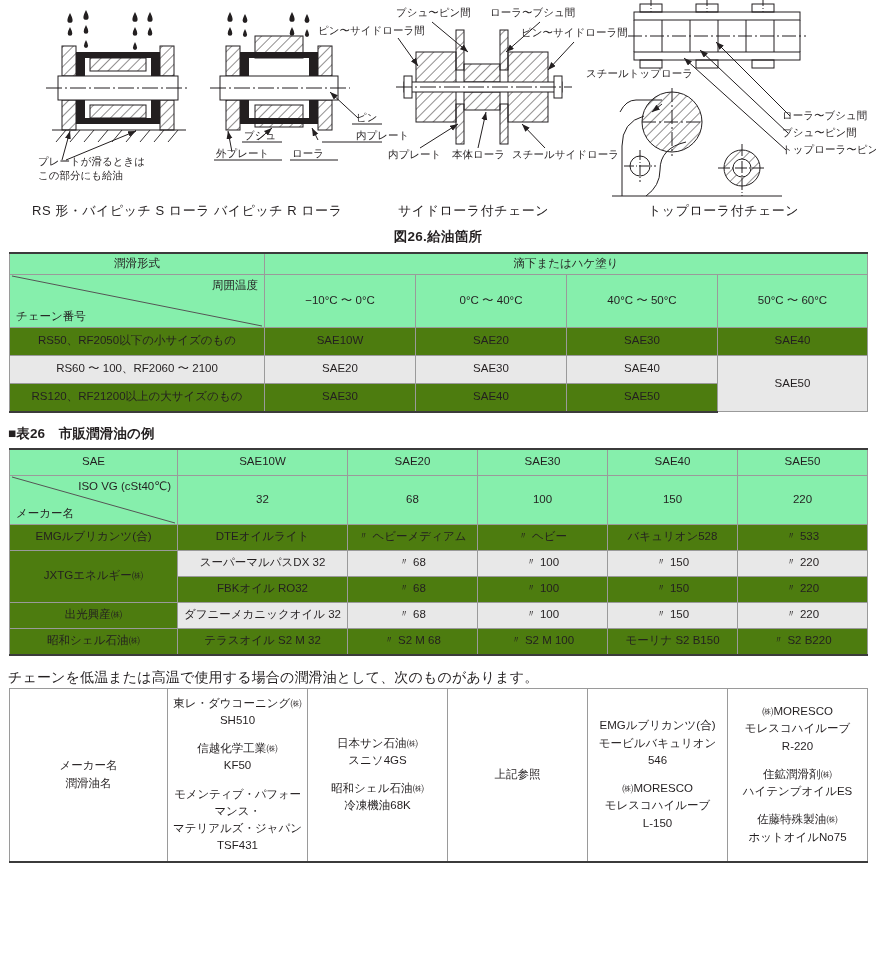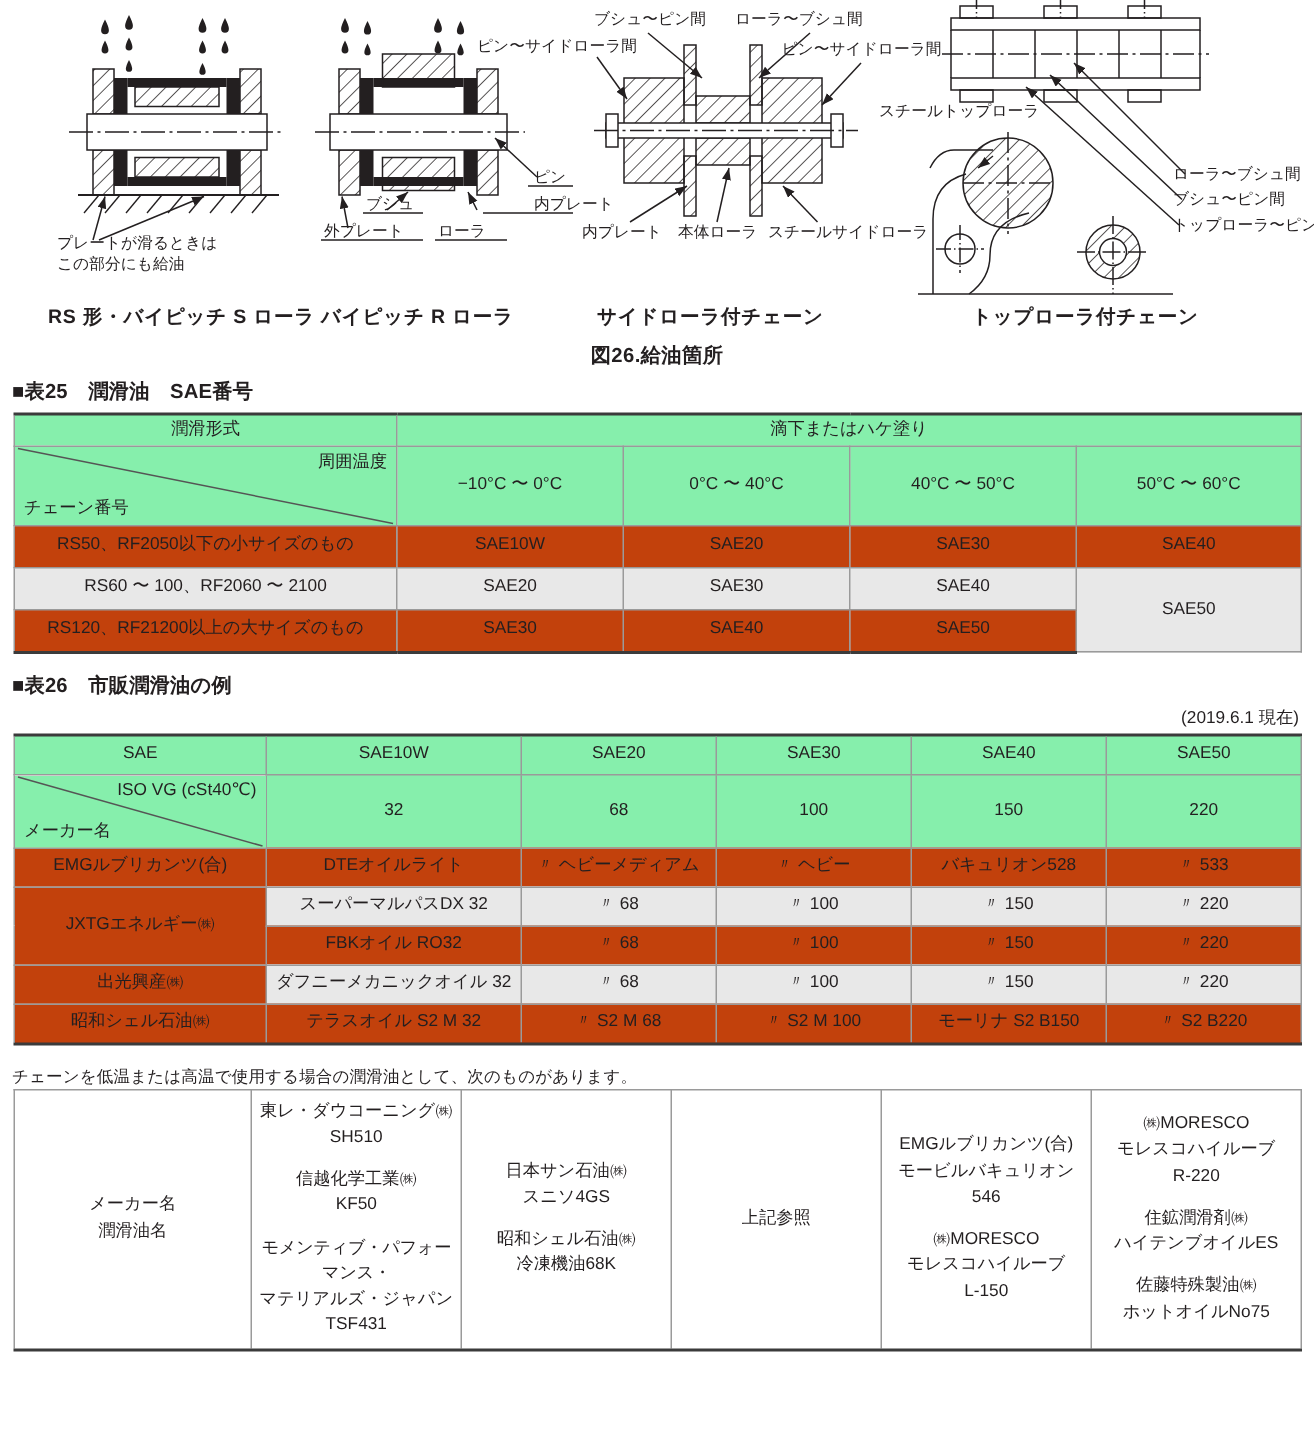--- a/index.html
+++ b/index.html
@@ -29,35 +29,35 @@
     left: 0; right: 0;
     top: 228px;
     text-align: center;
     font-size: 13.5px;
     font-weight: bold;
     letter-spacing: .02em;
   }
   .fig-sub {
     position: absolute;
     font-size: 13px;
-    font-weight: bold;
+    font-weight: normal;
     letter-spacing: .04em;
     white-space: nowrap;
   }
 
   
   .sec-title {
     font-size: 13.5px;
     font-weight: bold;
     margin: 0 0 5px 8px;
     letter-spacing: .01em;
   }
 
   .note-line {
-    font-size: 11px;
+    font-size: 14px;
     margin: 0 0 1px 8px;
     letter-spacing: .01em;
   }
 
   .asof {
     font-size: 11.5px;
     text-align: right;
     margin: 0 10px 3px 0;
   }
 
@@ -72,21 +72,21 @@
     border: 1px solid #9a9a9a;
     font-weight: normal;
     text-align: center;
     vertical-align: middle;
     font-size: 11.5px;
     padding: 2px 3px;
     line-height: 1.35;
   }
   .hdr { background: #86efac; }
   .zebra { background: #e8e8e8; }
-  .white { background: #c2410c; }
+  .white { background: #4d7c0f; }
 
   .topline { border-top: 2px solid #3b3b3b !important; }
   .botline { border-bottom: 2px solid #3b3b3b !important; }
 
   .corner {
     position: relative;
     height: 52px;
     padding: 0 !important;
     margin-top: 36px;
   }
@@ -335,21 +335,20 @@
 
   <div class="fig-sub" style="left:32px; top:202px;">RS 形・バイピッチ S ローラ</div>
   <div class="fig-sub" style="left:214px; top:202px;">バイピッチ R ローラ</div>
   <div class="fig-sub" style="left:398px; top:202px;">サイドローラ付チェーン</div>
   <div class="fig-sub" style="left:648px; top:202px;">トップローラ付チェーン</div>
 
   <div class="fig-caption-main">図26.給油箇所</div>
 </div>
 
 <div>
-  <div class="sec-title">■表25　潤滑油　SAE番号</div>
 
   <table class="doc t25">
     <colgroup>
       <col style="width:255px">
         <col style="width:151px">
         <col style="width:151px">
         <col style="width:151px">
         <col style="width:150px">
     </colgroup>
     <tbody>
@@ -390,21 +389,20 @@
         <td class="botline">SAE30</td>
         <td class="botline">SAE40</td>
         <td class="botline">SAE50</td>
       </tr>
     </tbody>
   </table>
 </div>
 
 <div style="margin-top:12px">
   <div class="sec-title">■表26　市販潤滑油の例</div>
-  <div class="asof">(2019.6.1 現在)</div>
 
   <table class="doc t26">
     <colgroup>
       <col style="width:168px">
         <col style="width:170px">
         <col style="width:130px">
         <col style="width:130px">
         <col style="width:130px">
         <col style="width:130px">
     </colgroup>

